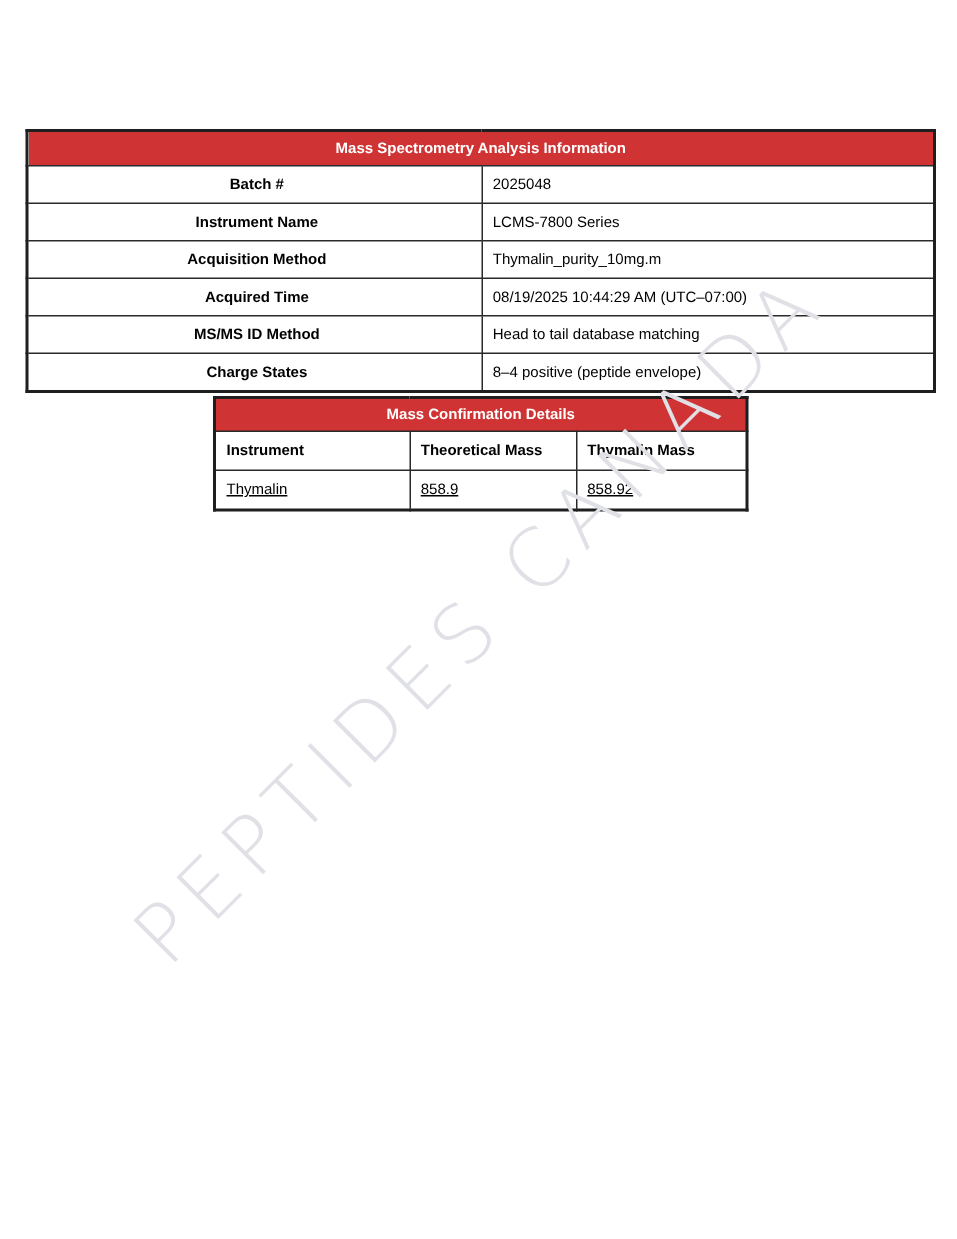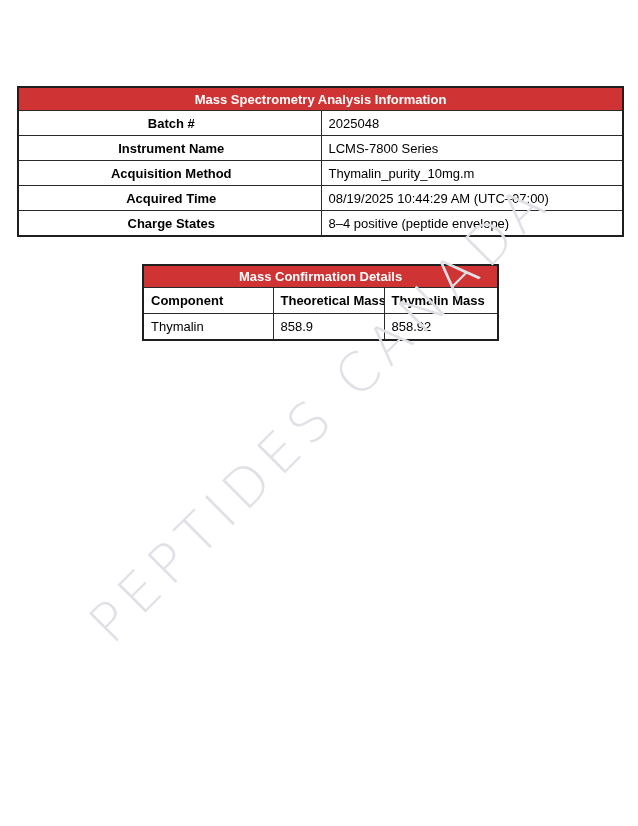--- a/index.html
+++ b/index.html
@@ -15,41 +15,41 @@
     position: absolute;
     border-collapse: collapse;
     table-layout: fixed;
     border: 2px solid #1f1f1f;
     background: #ffffff;
   }
   .tbl1 { left: 17px; top: 86px; width: 605px; }
   .tbl2 { left: 142px; top: 264px; width: 355px; }
   .tbl th, .tbl td {
     border: 1px solid #2a2a2a;
-    font-size: 13px;
+    font-size: 10px;
     color: #000000;
     padding: 0 4px 0 7px;
     vertical-align: middle;
     text-align: left;
     overflow: hidden;
     white-space: nowrap;
   }
   .tbl1 td { height: 24px; }
   .tbl th.title {
     background: #cf3333;
     color: #ffffff;
     font-weight: bold;
     text-align: center;
     height: 22px;
     padding: 0;
   }
   .tbl2 th.title { height: 21px; }
   .tbl td.lbl { font-weight: bold; text-align: center; }
   .tbl2 th.colhead { font-weight: bold; background: #ffffff; height: 25px; }
-  .tbl2 td { height: 25px; }
+  .tbl2 td { height: 25px; text-decoration: underline; }
   .watermark {
     position: absolute;
     left: 320px;
     top: 412px;
     transform: translate(-50%, -50%) rotate(-45deg);
     font-family: "DejaVu Sans", "Liberation Sans", sans-serif;
     font-weight: 300;
     font-size: 54px;
     letter-spacing: 8px;
     color: #e0e1e7;
@@ -84,38 +84,42 @@
       </tr>
       <tr>
         <td class="lbl">Acquisition Method</td>
         <td class="val">Thymalin_purity_10mg.m</td>
       </tr>
       <tr>
         <td class="lbl">Acquired Time</td>
         <td class="val">08/19/2025 10:44:29 AM (UTC–07:00)</td>
       </tr>
       <tr>
+        <td class="lbl">MS/MS ID Method</td>
+        <td class="val">Head to tail database matching</td>
+      </tr>
+      <tr>
         <td class="lbl">Charge States</td>
         <td class="val">8–4 positive (peptide envelope)</td>
       </tr>
     </tbody>
   </table>
 
   <table class="tbl tbl2">
     <colgroup>
       <col style="width:130px">
       <col style="width:111px">
       <col style="width:114px">
     </colgroup>
     <thead>
       <tr>
         <th class="title" colspan="3">Mass Confirmation Details</th>
       </tr>
       <tr>
-        <th class="colhead">Component</th>
+        <th class="colhead">Instrument</th>
         <th class="colhead">Theoretical Mass</th>
         <th class="colhead">Thymalin Mass</th>
       </tr>
     </thead>
     <tbody>
       <tr>
         <td>Thymalin</td>
         <td>858.9</td>
         <td>858.92</td>
       </tr>

